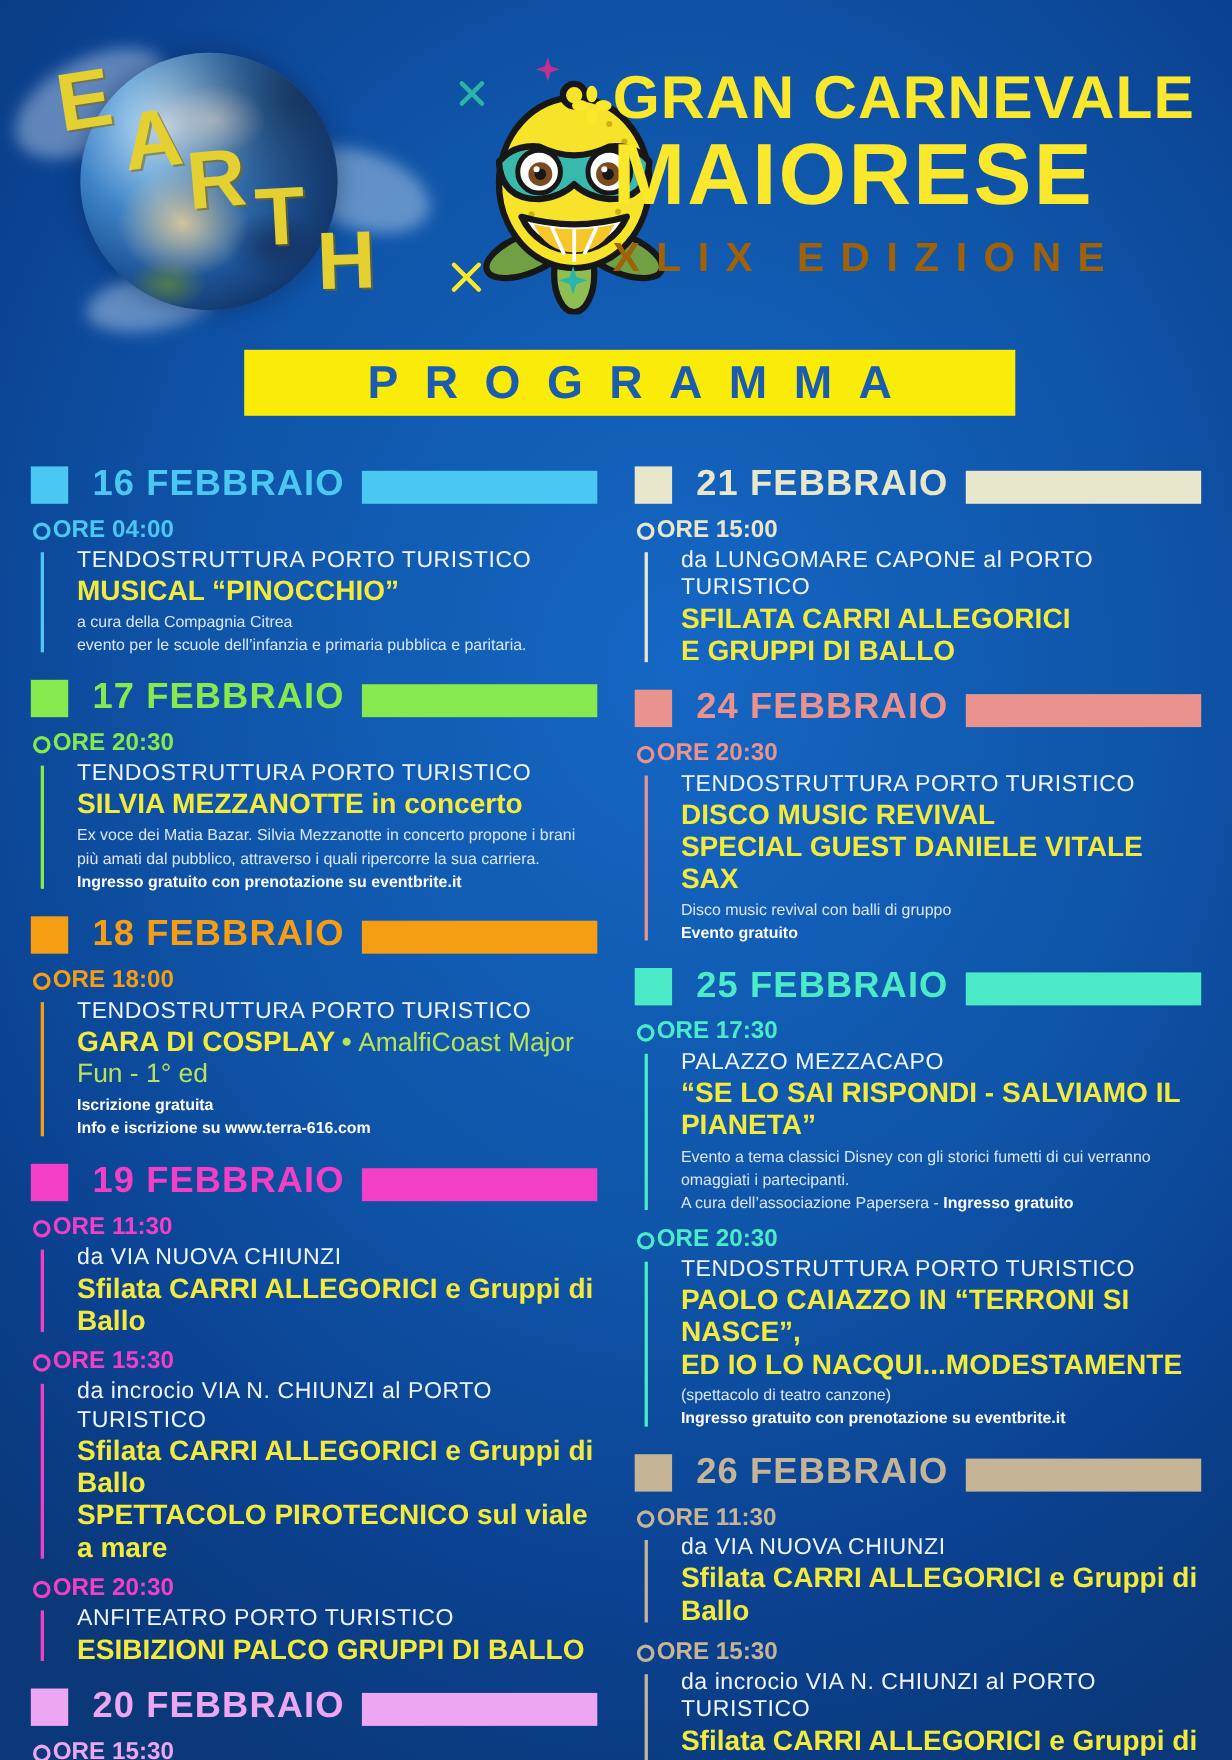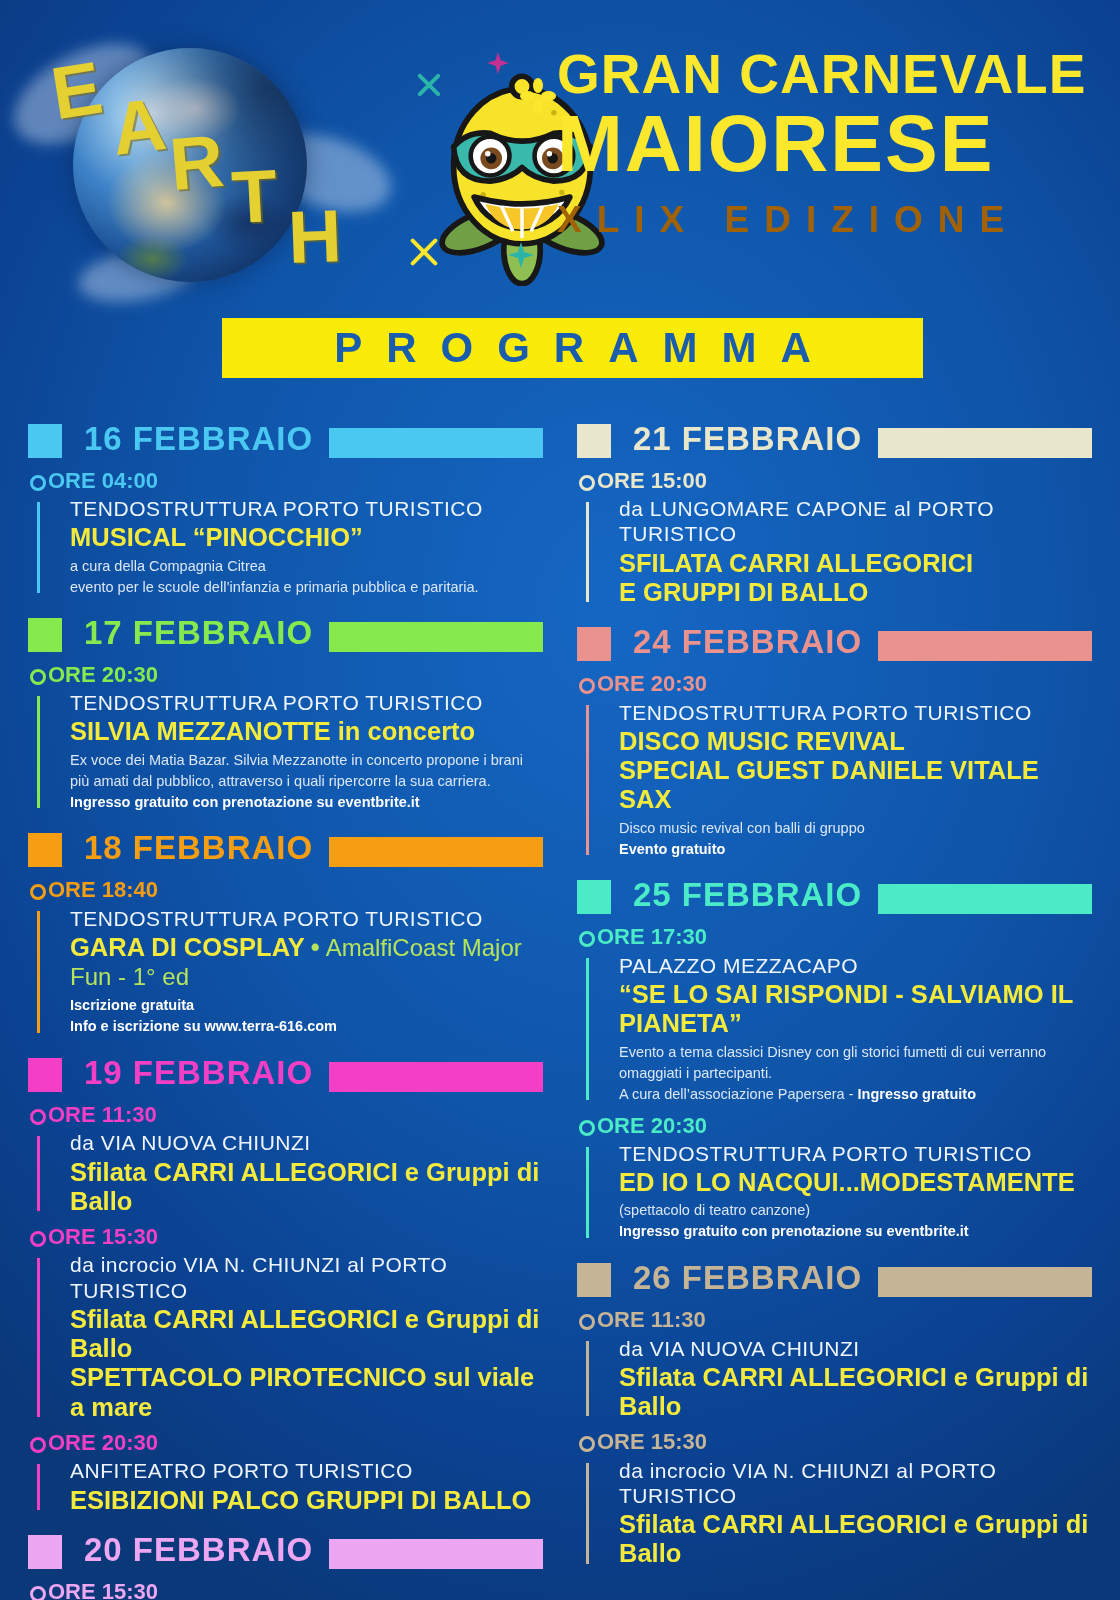--- a/index.html
+++ b/index.html
@@ -46,21 +46,21 @@
   .spark-x::before{transform:translateX(-50%) rotate(45deg);}
   .spark-x::after{transform:translateX(-50%) rotate(-45deg);}
   .spark-star{width:26px;height:26px;background:currentColor;
     clip-path:polygon(50% 0,62% 38%,100% 50%,62% 62%,50% 100%,38% 62%,0 50%,38% 38%);}
   .spark-clover{width:36px;height:36px;}
   .spark-clover::before{content:"";position:absolute;left:13px;top:0;width:10px;height:15px;
     background:currentColor;border-radius:50%;box-shadow:0 21px 0 currentColor;}
   .spark-clover::after{content:"";position:absolute;left:0;top:13px;width:15px;height:10px;
     background:currentColor;border-radius:50%;box-shadow:21px 0 0 currentColor;}
 
-  .title-block{position:absolute;left:557px;top:46px;width:510px;}
+  .title-block{position:absolute;left:557px;top:60px;width:510px;}
   .title-l1{font-size:55px;font-weight:800;color:#FBE72B;letter-spacing:1px;line-height:1.05;white-space:nowrap;}
   .title-l2{font-size:79px;font-weight:800;color:#FBE72B;letter-spacing:2px;line-height:1.0;white-space:nowrap;}
   .title-ed{font-size:37px;font-weight:800;color:#a16207;letter-spacing:15px;margin-top:16px;white-space:nowrap;}
 
   .programma{position:absolute;left:222px;top:318px;width:701px;height:60px;background:#FBEB08;
     display:flex;align-items:center;justify-content:center;z-index:5;}
   .programma span{color:#1A5CAD;font-size:42px;font-weight:800;letter-spacing:24px;padding-left:24px;}
 
   
   .content{position:absolute;left:0;top:420px;width:1120px;padding:0 28px;box-sizing:border-box;
@@ -186,21 +186,21 @@
       </div>
     </div>
 
     <div class="day" style="--c: #F59D13;">
       <div class="day-head">
         <div class="day-sq"></div>
         <div class="day-label" data-bind="days.2.label">18 FEBBRAIO</div>
         <div class="day-bar"></div>
       </div>
       <div class="event">
-        <div class="time" data-bind="days.2.events.0.time">ORE 18:40</div>
+        <div class="time" data-bind="days.2.events.0.time">ORE 18:00</div>
         <div class="venue" data-bind="days.2.events.0.venue">TENDOSTRUTTURA PORTO TURISTICO</div>
         <div class="etitle">
           <span data-bind="days.2.events.0.title1">GARA DI COSPLAY</span><span class="t-sep" data-bind="days.2.events.0.sep">•</span><span class="t-suffix" data-bind="days.2.events.0.suffix">AmalfiCoast Major Fun - 1° ed</span>
         </div>
         <div class="desc-b" data-bind="days.2.events.0.bold1">Iscrizione gratuita</div>
         <div class="desc-b" data-bind="days.2.events.0.bold2">Info e iscrizione su www.terra-616.com</div>
       </div>
     </div>
 
     <div class="day" style="--c: #F23FC6;">
@@ -298,20 +298,21 @@
           </div>
         <div class="desc" data-bind="days.7.events.0.desc1">Evento a tema classici Disney con gli storici fumetti di cui verranno omaggiati i partecipanti.</div>
         <div class="desc-mix">
           <span data-bind="days.7.events.0.desc2_prefix">A cura dell’associazione Papersera - </span><b data-bind="days.7.events.0.desc2_bold">Ingresso gratuito</b>
         </div>
       </div>
       <div class="event">
         <div class="time" data-bind="days.7.events.1.time">ORE 20:30</div>
         <div class="venue" data-bind="days.7.events.1.venue">TENDOSTRUTTURA PORTO TURISTICO</div>
         <div class="etitle">
+          <span class="t-line" data-bind="days.7.events.1.title1">PAOLO CAIAZZO IN “TERRONI SI NASCE”,</span>
           <span class="t-line" data-bind="days.7.events.1.title2">ED IO LO NACQUI...MODESTAMENTE</span>
         </div>
         <div class="desc" data-bind="days.7.events.1.desc1">(spettacolo di teatro canzone)</div>
         <div class="desc-b" data-bind="days.7.events.1.bold1">Ingresso gratuito con prenotazione su eventbrite.it</div>
       </div>
     </div>
 
     <div class="day" style="--c: #C6B496;">
       <div class="day-head">
         <div class="day-sq"></div>

